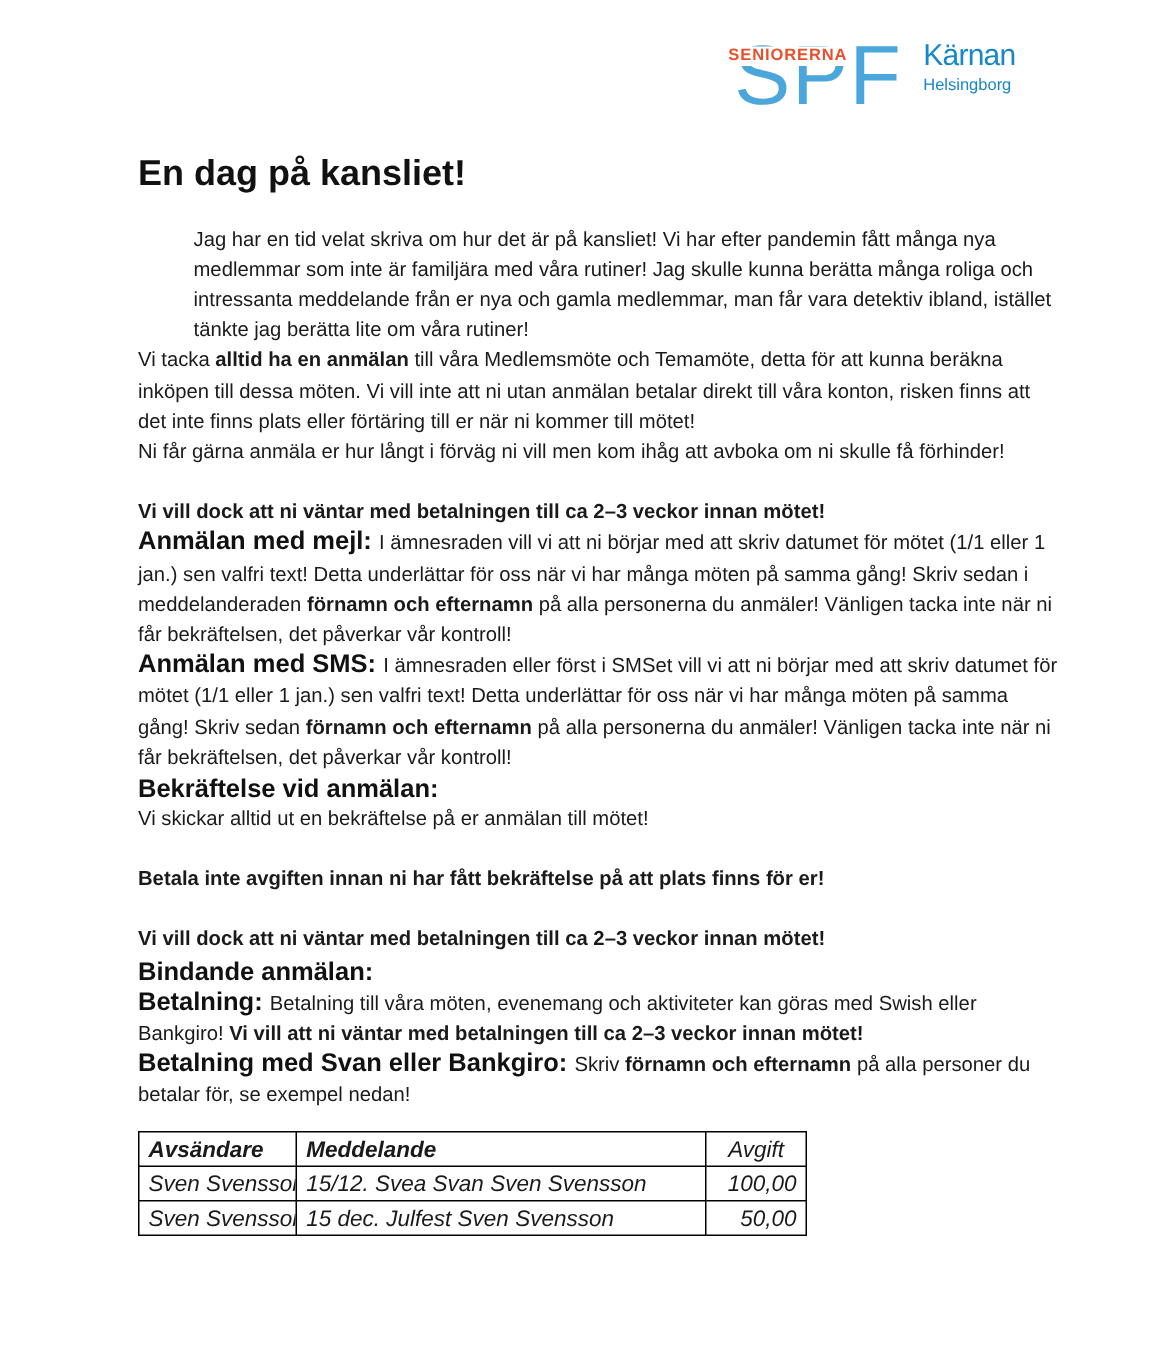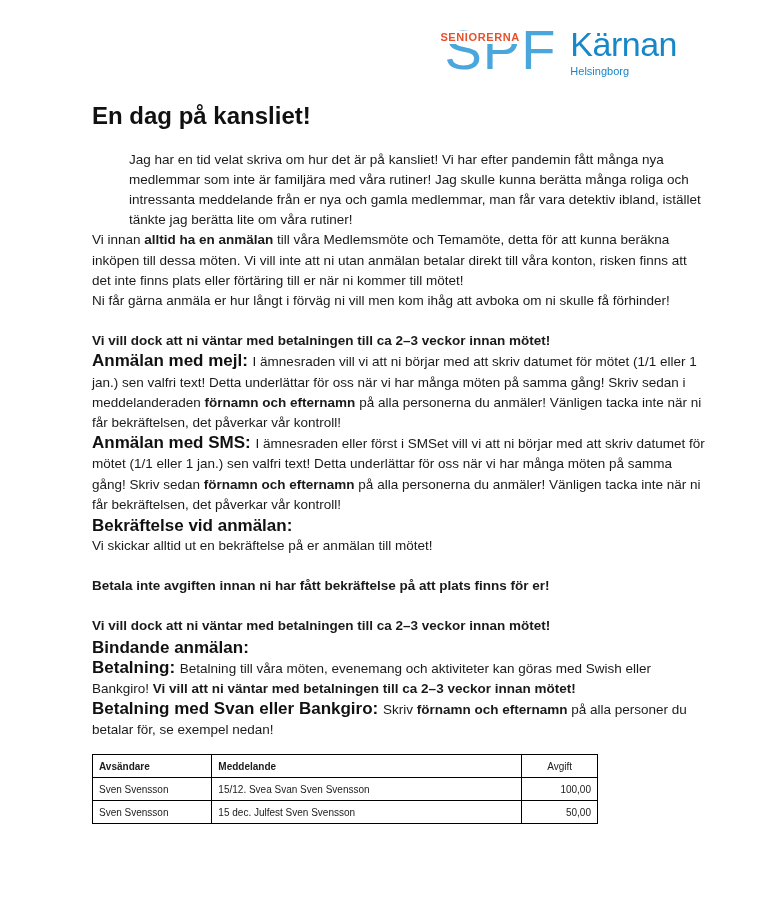--- a/index.html
+++ b/index.html
@@ -38,21 +38,21 @@
     background: #ffffff;
     color: #E8502B;
     font-size: 11px;
     font-weight: 700;
     letter-spacing: 0.6px;
     padding: 1px 3px;
     white-space: nowrap;
   }
   .karnan-wrap { margin-left: 14px; padding-top: 3px; }
   .karnan {
-    font-size: 34px;
+    font-size: 20px;
     line-height: 1;
     color: #1787C8;
     font-weight: 400;
     letter-spacing: -0.5px;
     text-align: right;
   }
   .helsingborg {
     font-size: 11px;
     color: #1787C8;
     margin-top: 4px;
@@ -84,23 +84,24 @@
     font-size: 17px;
     font-weight: 700;
     color: #111111;
   }
   .bold { font-weight: 700; margin-top: 20px; }
 
   
   table.fee-table {
     border-collapse: collapse;
     table-layout: fixed;
-    width: 506px;
+    width: 446px;
     margin-top: 14px;
-    font-size: 10px;
+    font-size: 15px;
+    font-style: italic;
   }
   table.fee-table th, table.fee-table td {
     border: 1px solid #000000;
     padding: 1px 6px;
     height: 20px;
     line-height: 19px;
     overflow: hidden;
     white-space: nowrap;
   }
   .col-sender { width: 104px; }
@@ -124,21 +125,21 @@
     <div class="karnan-wrap">
       <div class="karnan">Kärnan</div>
       <div class="helsingborg">Helsingborg</div>
     </div>
   </header>
 
   <h1 class="doc-title">En dag på kansliet!</h1>
 
   <p class="body-text intro">Jag har en tid velat skriva om hur det är på kansliet! Vi har efter pandemin fått många nya medlemmar som inte är familjära med våra rutiner! Jag skulle kunna berätta många roliga och intressanta meddelande från er nya och gamla medlemmar, man får vara detektiv ibland, istället tänkte jag berätta lite om våra rutiner!</p>
 
-  <p class="body-text"><span>Vi innan </span><span class="bold">alltid ha en anmälan</span><span> till våra Medlemsmöte och Temamöte, detta för att kunna beräkna inköpen till dessa möten. Vi vill inte att ni utan anmälan betalar direkt till våra konton, risken finns att det inte finns plats eller förtäring till er när ni kommer till mötet!</span></p>
+  <p class="body-text"><span>Vi tacka </span><span class="bold">alltid ha en anmälan</span><span> till våra Medlemsmöte och Temamöte, detta för att kunna beräkna inköpen till dessa möten. Vi vill inte att ni utan anmälan betalar direkt till våra konton, risken finns att det inte finns plats eller förtäring till er när ni kommer till mötet!</span></p>
   <p class="body-text">Ni får gärna anmäla er hur långt i förväg ni vill men kom ihåg att avboka om ni skulle få förhinder!</p>
   <p class="body-text bold">Vi vill dock att ni väntar med betalningen till ca 2–3 veckor innan mötet!</p>
 
   <p class="body-text"><span class="inline-heading">Anmälan med mejl: </span><span>I ämnesraden vill vi att ni börjar med att skriv datumet för mötet (1/1 eller 1 jan.) sen valfri text! Detta underlättar för oss när vi har många möten på samma gång! Skriv sedan i meddelanderaden </span><span class="bold">förnamn och efternamn</span><span> på alla personerna du anmäler! Vänligen tacka inte när ni får bekräftelsen, det påverkar vår kontroll!</span></p>
 
   <p class="body-text"><span class="inline-heading">Anmälan med SMS: </span><span>I ämnesraden eller först i SMSet vill vi att ni börjar med att skriv datumet för mötet (1/1 eller 1 jan.) sen valfri text! Detta underlättar för oss när vi har många möten på samma gång! Skriv sedan </span><span class="bold">förnamn och efternamn</span><span> på alla personerna du anmäler! Vänligen tacka inte när ni får bekräftelsen, det påverkar vår kontroll!</span></p>
 
   <h2 class="sec-heading">Bekräftelse vid anmälan:</h2>
   <p class="body-text">Vi skickar alltid ut en bekräftelse på er anmälan till mötet!</p>
   <p class="body-text bold">Betala inte avgiften innan ni har fått bekräftelse på att plats finns för er!</p>

